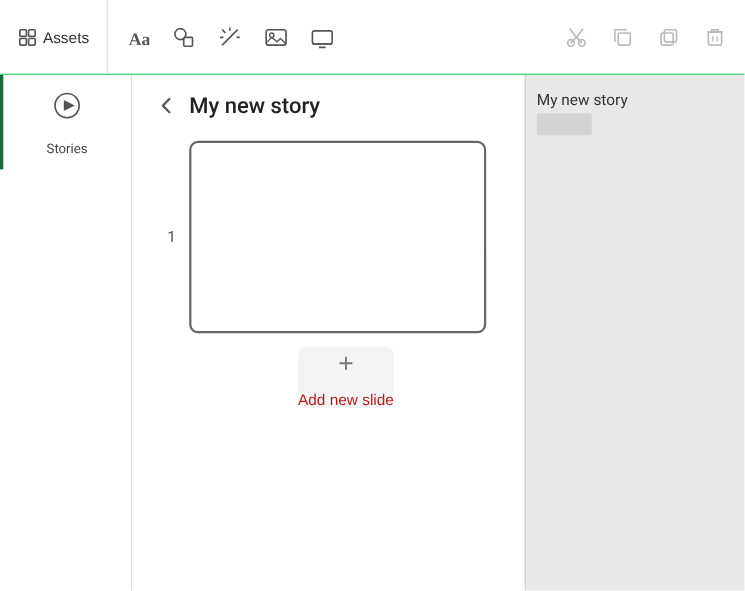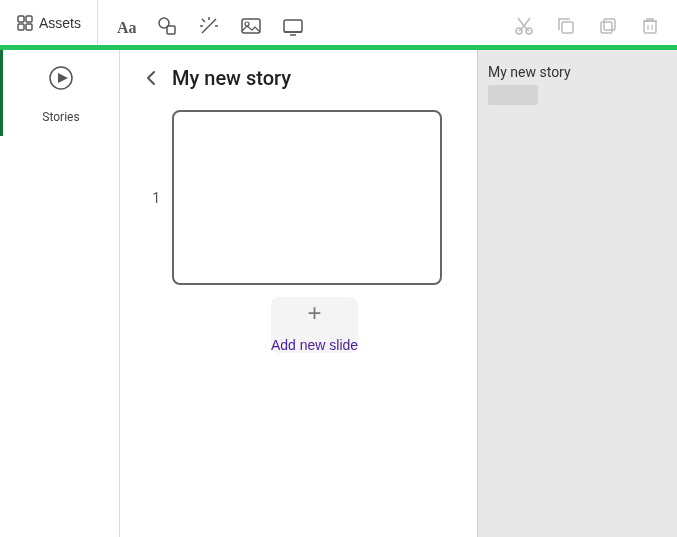--- a/index.html
+++ b/index.html
@@ -9,23 +9,23 @@
       height: 537px;
       overflow: hidden;
       display: flex;
       flex-direction: column;
       background: #fff;
     }
 
     
     .toolbar {
       display: flex;
-      align-items: flex-end;
-      height: 50px;
-      border-bottom: 5px solid #22c55e;
+      align-items: center;
+      height: 68px;
+      border-bottom: 1px solid #22c55e;
       padding: 0 8px;
       gap: 4px;
       flex-shrink: 0;
     }
 
     .toolbar-left {
       display: flex;
       align-items: center;
       border-right: 1px solid #ddd;
       padding-right: 8px;
@@ -207,21 +207,21 @@
       color: #777;
       width: 32px;
       height: 32px;
       display: flex;
       align-items: center;
       justify-content: center;
     }
 
     .add-slide-label {
       font-size: 14px;
-      color: #4c1d95;
+      color: #b91c1c;
     }
 
     
     .right-panel {
       width: 200px;
       background: #e8e8e8;
       border-left: 1px solid #ccc;
       flex-shrink: 0;
       padding: 12px 10px;
     }

